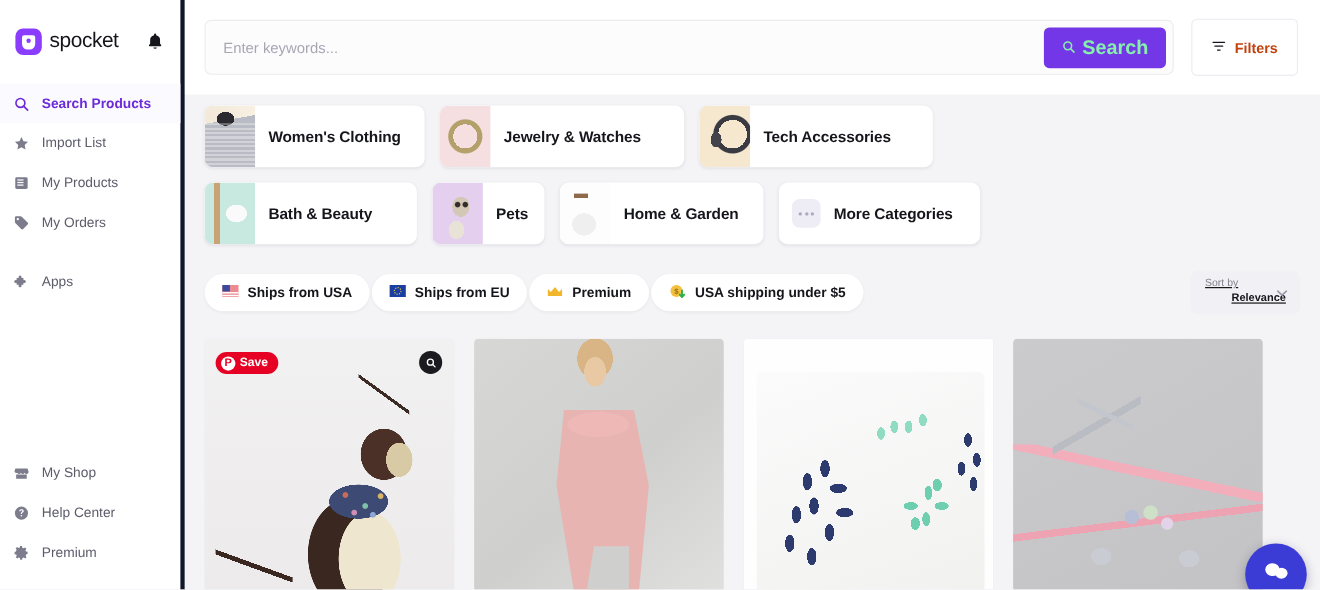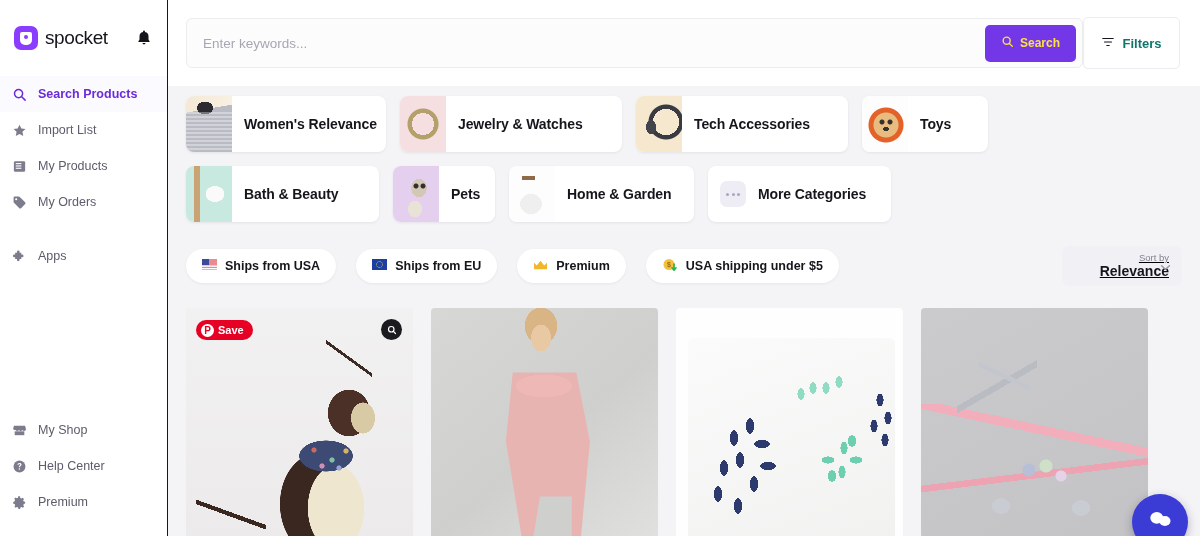--- a/index.html
+++ b/index.html
@@ -7,21 +7,21 @@
     width: 1200px; height: 536px;
     overflow: hidden;
     font-family: "Liberation Sans", sans-serif;
     background: #f4f4f7;
   }
   .app { display: flex; width: 1200px; height: 536px; }
 
   
   .sidebar {
     width: 168px; height: 536px; background: #ffffff;
-    border-right: 1px solid #0f172a;
+    border-right: 4px solid #0f172a;
     display: flex; flex-direction: column; flex: 0 0 168px;
     position: relative;
   }
   .brand-row {
     height: 76px; display: flex; align-items: center;
     padding: 0 14px; gap: 0;
   }
   .logo-mark {
     width: 24px; height: 24px; border-radius: 7px;
     background: #8b3dff; position: relative; flex: 0 0 24px;
@@ -64,46 +64,46 @@
 
   
   .main {
     flex: 1 1 auto; height: 536px; background: #f4f4f7;
     display: flex; flex-direction: column; overflow: hidden;
     position: relative;
   }
 
   .searchbar-wrap {
     background: #ffffff; padding: 14px 20px 14px 18px;
-    display: flex; align-items: center; 
+    display: flex; align-items: center; gap: 16px;
     flex: 0 0 86px;
   }
   .search-field {
     flex: 1 1 auto; height: 50px; background: #fcfcfd;
     border: 1px solid #ececed; border-radius: 6px;
     display: flex; align-items: center; padding: 0 6px 0 16px;
     position: relative;
   }
   .search-field input {
     flex: 1 1 auto; border: none; outline: none; background: transparent;
     font-size: 13.5px; color: #3d3d49;
     font-family: "Liberation Sans", sans-serif;
   }
   .search-field input::placeholder { color: #a7a7b4; }
   .search-btn {
-    background: #7337e8; color: #fde047; border: none; border-radius: 5px;
+    background: #7337e8; color: #86efac; border: none; border-radius: 5px;
     height: 37px; padding: 0 16px; display: flex; align-items: center;
-    gap: 6px; font-size: 12px; font-weight: bold; cursor: pointer;
+    gap: 6px; font-size: 18px; font-weight: bold; cursor: pointer;
     font-family: "Liberation Sans", sans-serif;
   }
   .filters-btn {
     width: 97px; height: 52px; background: #fff;
     border: 1px solid #ececf1; border-radius: 5px;
     display: flex; align-items: center; justify-content: center; gap: 7px;
-    font-size: 13px; font-weight: bold; color: #0f766e; cursor: pointer;
+    font-size: 13px; font-weight: bold; color: #c2410c; cursor: pointer;
   }
 
   
   .cat-area { padding: 10px 18px 0 18px; }
   .cat-row { display: flex; gap: 14px; margin-bottom: 14px; }
   .cat-chip {
     height: 56px; background: #fff; border-radius: 8px;
     box-shadow: 0 1px 3px rgba(20,20,40,.07);
     display: flex; align-items: center; overflow: hidden;
     cursor: pointer; position: relative; flex: 0 0 auto;
@@ -118,39 +118,38 @@
   }
   .dots-thumb {
     width: 26px; height: 26px; border-radius: 7px; background: #eeedf6;
     margin-left: 12px; display: flex; align-items: center;
     justify-content: center; gap: 2.5px; flex: 0 0 26px;
   }
   .dots-thumb i { width: 3px; height: 3px; border-radius: 50%; background: #a9a8bd; display:block;}
 
   
   .pill-row {
-    display: flex; align-items: center; gap: 20px;
+    display: flex; align-items: center; gap: 2px;
     padding: 10px 18px 0 18px;
-    text-align: right;
   }
   .pill {
     height: 34px; background: #fff; border-radius: 17px;
     display: flex; align-items: center; gap: 8px;
     padding: 0 16px; font-size: 12.5px; font-weight: bold; color: #15151c;
     box-shadow: 0 1px 3px rgba(20,20,40,.06); cursor: pointer;
     white-space: nowrap;
   }
   .sortby {
     margin-left: auto; height: 40px; background: #f1f0f5;
     border-radius: 7px; padding: 3px 13px 4px 14px; cursor: pointer;
     display: flex; flex-direction: column; justify-content: center;
     position: relative; min-width: 94px; text-decoration: underline;
   }
   .sortby .lbl { font-size: 9.5px; color: #83828f; line-height: 12px; }
-  .sortby .val { font-size: 14px; color: #15151c; font-weight: bold; line-height: 15px; padding-left: 24px; }
+  .sortby .val { font-size: 10px; color: #15151c; font-weight: bold; line-height: 15px; padding-left: 24px; }
   .sortby .chev {
     position: absolute; right: 11px; top: 50%; transform: translateY(-50%);
     color: #9a99a8;
   }
 
   
   .grid {
     display: flex; gap: 18px; padding: 22px 18px 0 18px;
   }
   .card {
@@ -321,21 +320,21 @@
       <div class="cat-row">
 
         <div class="cat-chip" style="width:200px">
           <div class="cat-thumb">
             <div class="ph" style="background:linear-gradient(90deg,#f4e9d8 0%,#f8f0e2 100%)"></div>
             <div class="ph" style="background:
                radial-gradient(ellipse 13px 10px at 19px 12px,#2b2a31 62%,transparent 63%),
                linear-gradient(170deg,transparent 0 26%,#b9bcc4 26% 100%)"></div>
             <div class="ph" style="background:repeating-linear-gradient(180deg,rgba(255,255,255,.35) 0 2px,transparent 2px 4px);top:16px"></div>
           </div>
-          <span class="cat-label">Women's Relevance</span>
+          <span class="cat-label">Women's Clothing</span>
         </div>
 
         <div class="cat-chip" style="width:222px">
           <div class="cat-thumb">
             <div class="ph" style="background:#f6dfe0"></div>
             <div class="ph" style="background:
                radial-gradient(circle 18px at 23px 28px,transparent 0 11px,#b4a06a 11px 15px,transparent 16px)"></div>
           </div>
           <span class="cat-label">Jewelry &amp; Watches</span>
         </div>
@@ -344,32 +343,20 @@
           <div class="cat-thumb">
             <div class="ph" style="background:#f6e8cf"></div>
             <div class="ph" style="background:
                radial-gradient(circle 20px at 30px 26px,transparent 0 13px,#3a3a42 13px 17px,transparent 18px)"></div>
             <div class="ph" style="background:radial-gradient(ellipse 7px 10px at 15px 31px,#43434c 70%,transparent 71%)"></div>
           </div>
           <span class="cat-label">Tech Accessories</span>
         </div>
 
 
-        <div class="cat-chip" style="width:126px">
-          <div class="cat-thumb">
-            <div class="ph" style="background:#fdfdfd"></div>
-            <div class="ph" style="background:radial-gradient(circle 19px at 24px 29px,#e2622a 0 17px,transparent 18px)"></div>
-            <div class="ph" style="background:radial-gradient(circle 13px at 24px 29px,#e8bb7e 0 12px,transparent 13px)"></div>
-            <div class="ph" style="background:
-               radial-gradient(circle 3px at 20px 26px,#33302e 0 2px,transparent 3px),
-               radial-gradient(circle 3px at 28px 26px,#33302e 0 2px,transparent 3px),
-               radial-gradient(ellipse 4px 3px at 24px 33px,#33302e 70%,transparent 71%)"></div>
-          </div>
-          <span class="cat-label">Toys</span>
-        </div>
       </div>
 
       <div class="cat-row">
 
 
         <div class="cat-chip" style="width:193px">
           <div class="cat-thumb">
             <div class="ph" style="background:#c8e9e0"></div>
             <div class="ph" style="background:linear-gradient(90deg,transparent 0 18%,#caa375 18% 30%,transparent 30%)"></div>
             <div class="ph" style="background:

